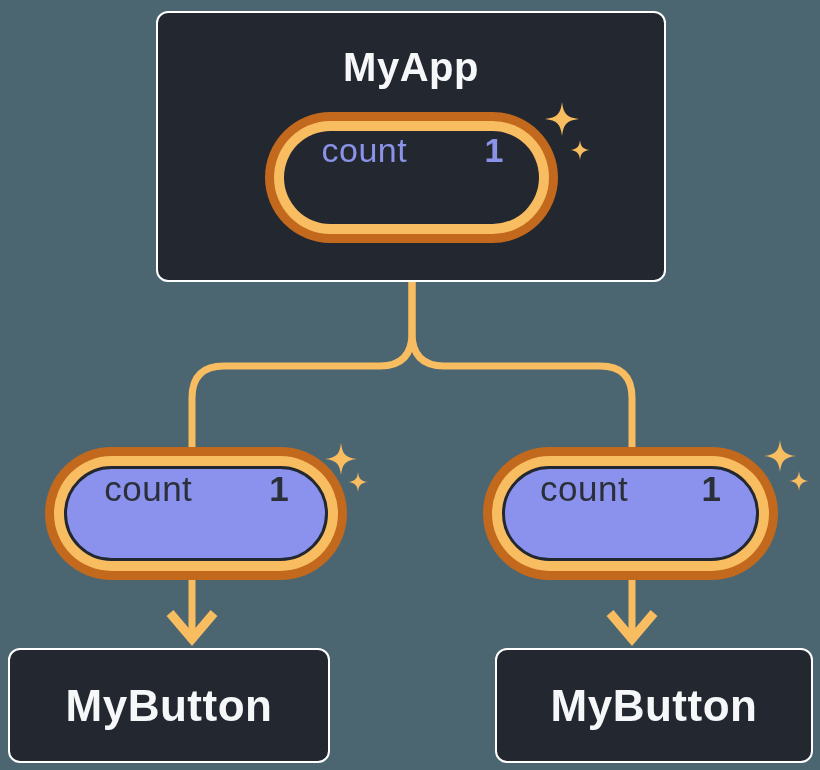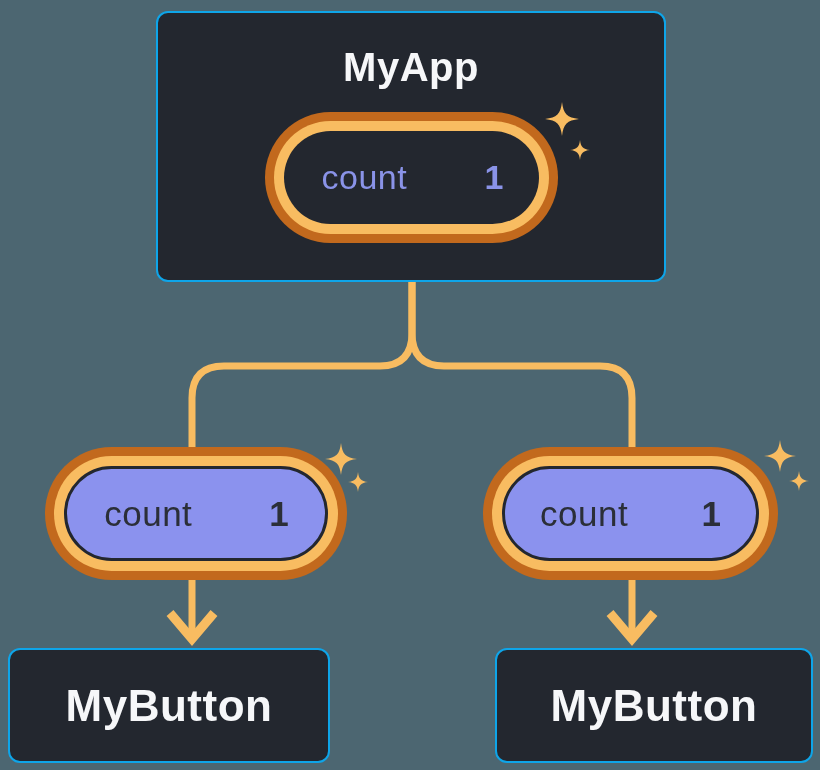--- a/index.html
+++ b/index.html
@@ -7,21 +7,21 @@
     position:relative;
     width:820px; height:770px;
     background:#4c6671;
     font-family:"Liberation Sans", sans-serif;
     overflow:hidden;
   }
   
   .node {
     position:absolute;
     background:#23272f;
-    border:2px solid #0ea5e9;
+    border:2px solid #ffffff;
     border-radius:12px;
     box-sizing:border-box;
   }
   #node-root   { left:156px; top:11px;  width:510px; height:271px; }
   #node-child-left  { left:8px;   top:648px; width:322px; height:115px;
                       display:flex; align-items:center; justify-content:center; }
   #node-child-right { left:495px; top:648px; width:318px; height:115px;
                       display:flex; align-items:center; justify-content:center; }
   .node-title {
     color:#f6f7f9; font-weight:bold; text-align:center;
@@ -43,21 +43,21 @@
     background:#f8bc61;          
     border-radius:999px;
     padding:10px;
     width:100%; height:100%;
     box-sizing:border-box;
   }
   .pill-inner {
     border-radius:999px;
     width:100%; height:100%;
     box-sizing:border-box;
-    display:flex; align-items:center;
+    display:flex; align-items:flex-start;
     overflow:hidden;
   }
   #state-pill { left:265px; top:112px; width:293px; height:131px; }
   #state-pill .pill-inner { background:#23272f; }
   #props-pill-left  { left:45px;  top:447px; width:302px; height:133px; }
   #props-pill-right { left:483px; top:447px; width:295px; height:133px; }
   .props .pill-inner { background:#8b92ee; border:3px solid #23272f; }
 
   .seg {
     display:flex; align-items:center; justify-content:center;

